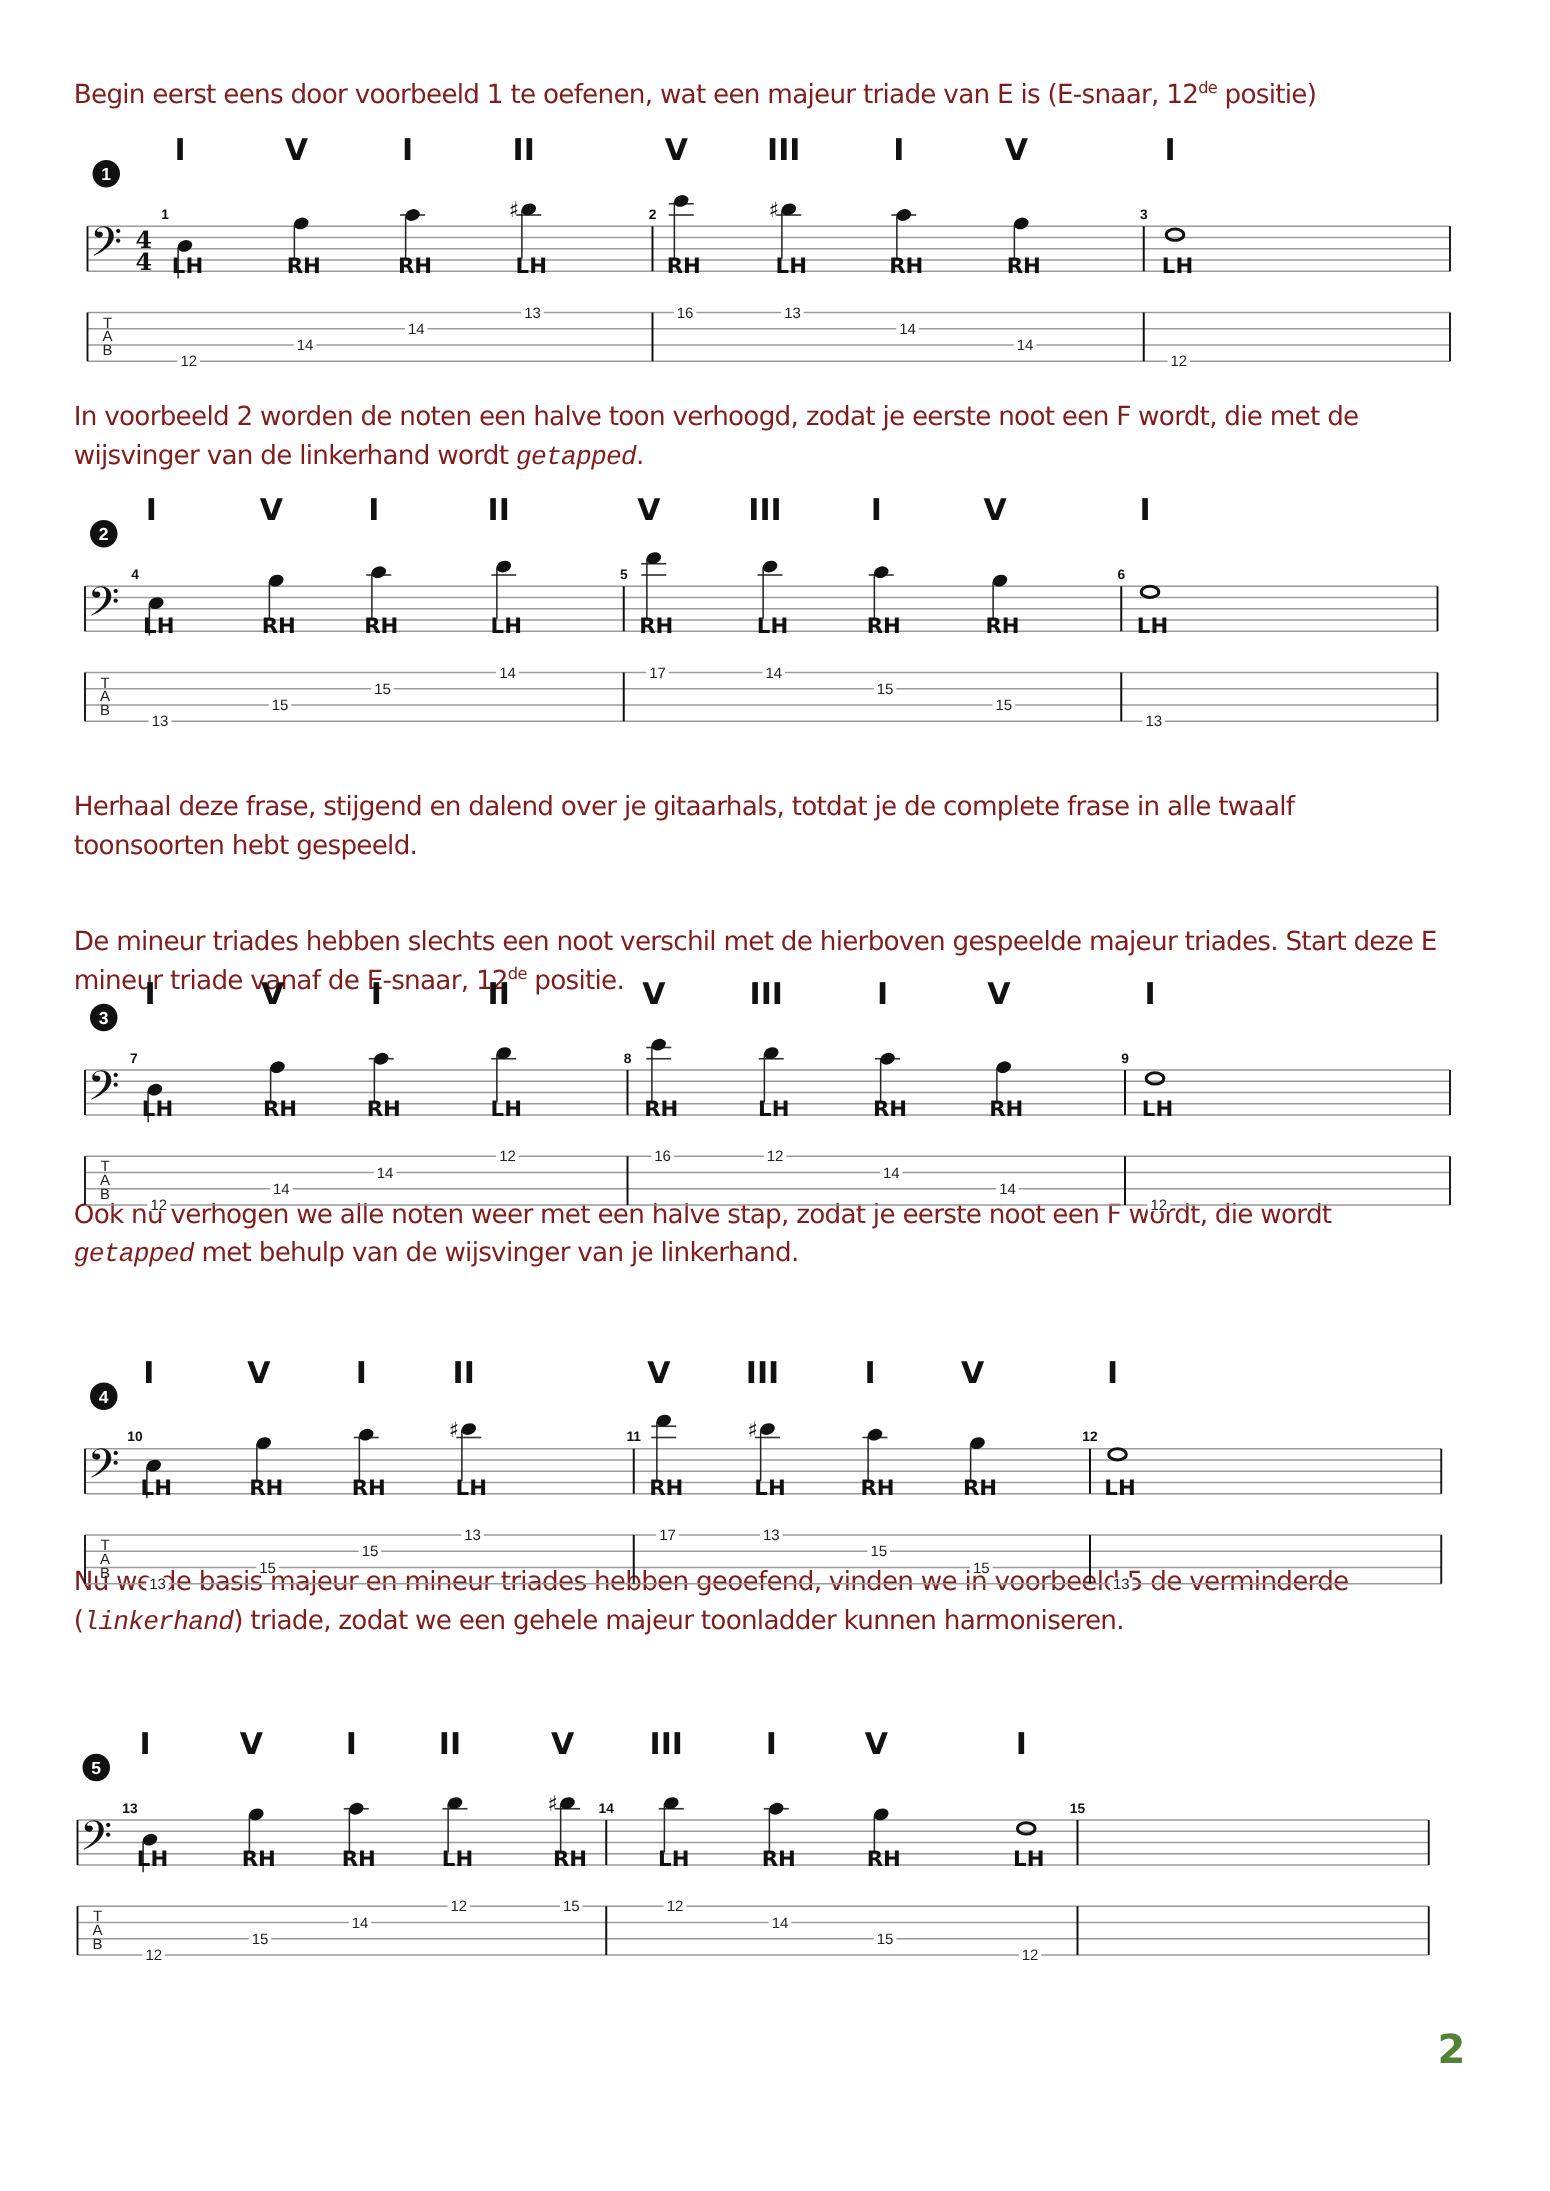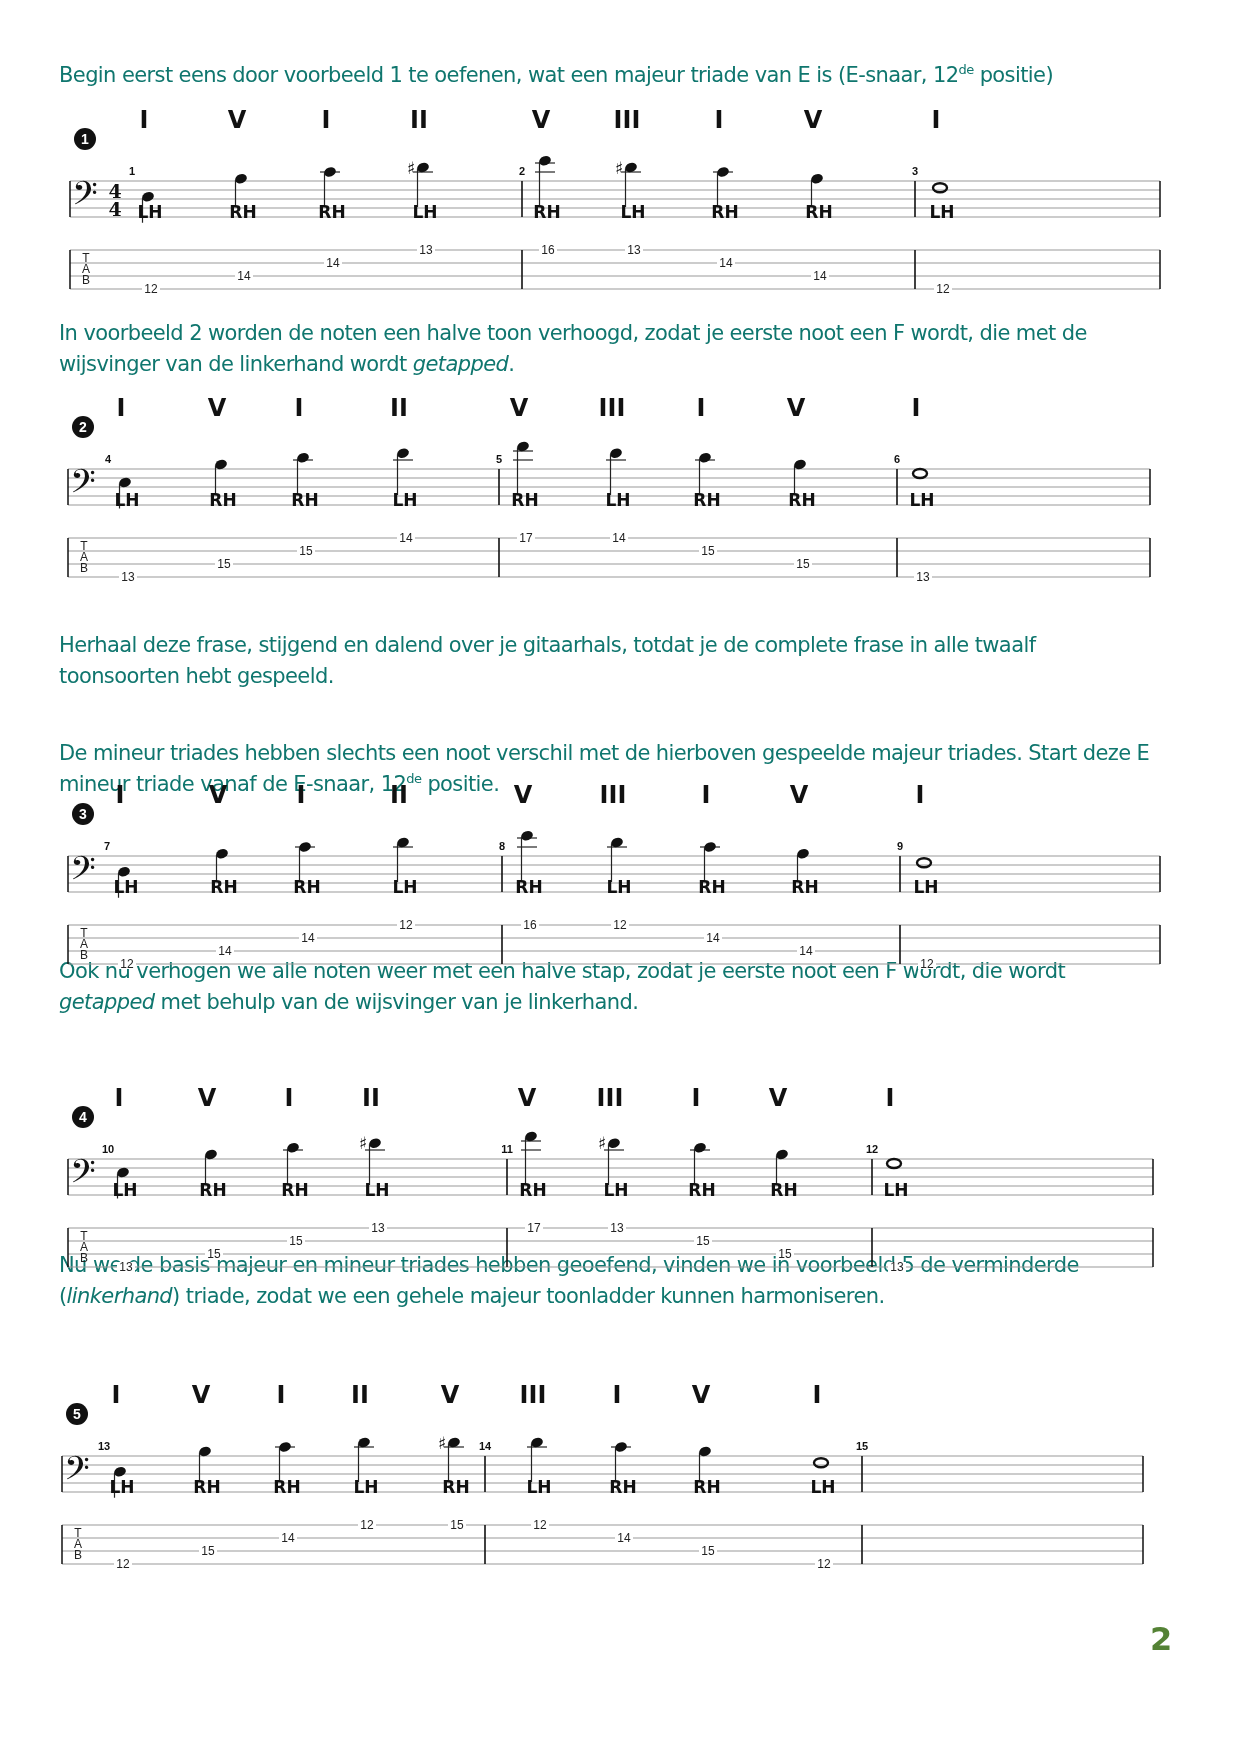--- a/index.html
+++ b/index.html
@@ -1,21 +1,21 @@
 <!DOCTYPE html>
 <html><head>
 <meta charset="utf-8">
 <style>
   html, body { margin: 0; padding: 0; background: #ffffff; }
   body { width: 1240px; height: 1753px; position: relative; overflow: hidden;
          font-family: "Liberation Sans", sans-serif; color: #111; }
   .para { position: absolute; left: 59px; width: 1130px; font-size: 21px; line-height: 31px;
-          font-family: "DejaVu Sans", sans-serif; letter-spacing: -0.6px; color: #0f766e; margin: 0; }
+          font-family: "DejaVu Sans", sans-serif; letter-spacing: -0.6px; color: #7f1d1d; margin: 0; }
   .para sup { font-size: 13px; line-height: 0; vertical-align: 8px; }
-  .para em { font-style: italic; }
+  .para em { font-style: italic; font-family: Liberation Mono, monospace; }
   .example { position: absolute; left: 0; width: 1240px; }
   .example svg { position: absolute; left: 0; top: 0; overflow: visible; }
   .page-number { position: absolute; left: 1150px; top: 1620px; font-size: 32px; font-weight: bold;
                  color: #548235; font-family: "DejaVu Sans", sans-serif; }
   .numeral { font-family: "DejaVu Sans", sans-serif; font-weight: bold; font-size: 24px; fill: #111; }
   .hand { font-family: "DejaVu Sans", sans-serif; font-weight: bold; font-size: 17px; fill: #111; }
   .fret { font-family: "Liberation Sans", sans-serif; font-size: 12px; fill: #222; }
   .measure-num { font-family: "Liberation Sans", sans-serif; font-weight: bold; font-size: 11px; fill: #111; }
   .tab-letter { font-family: "Liberation Sans", sans-serif; font-size: 12px; fill: #222; }
 </style>

